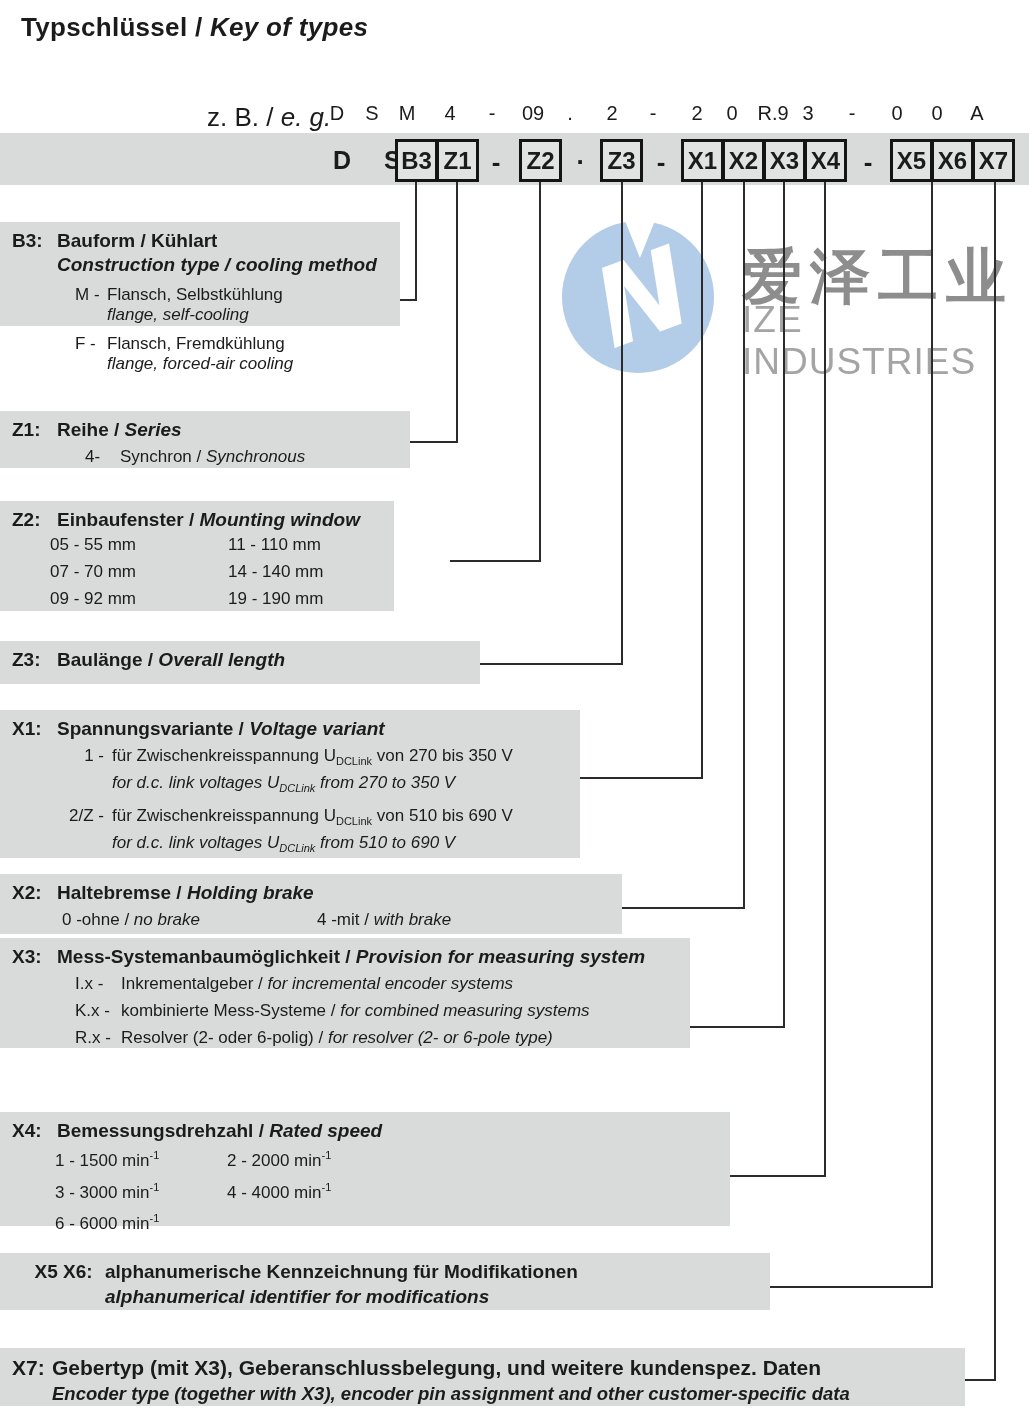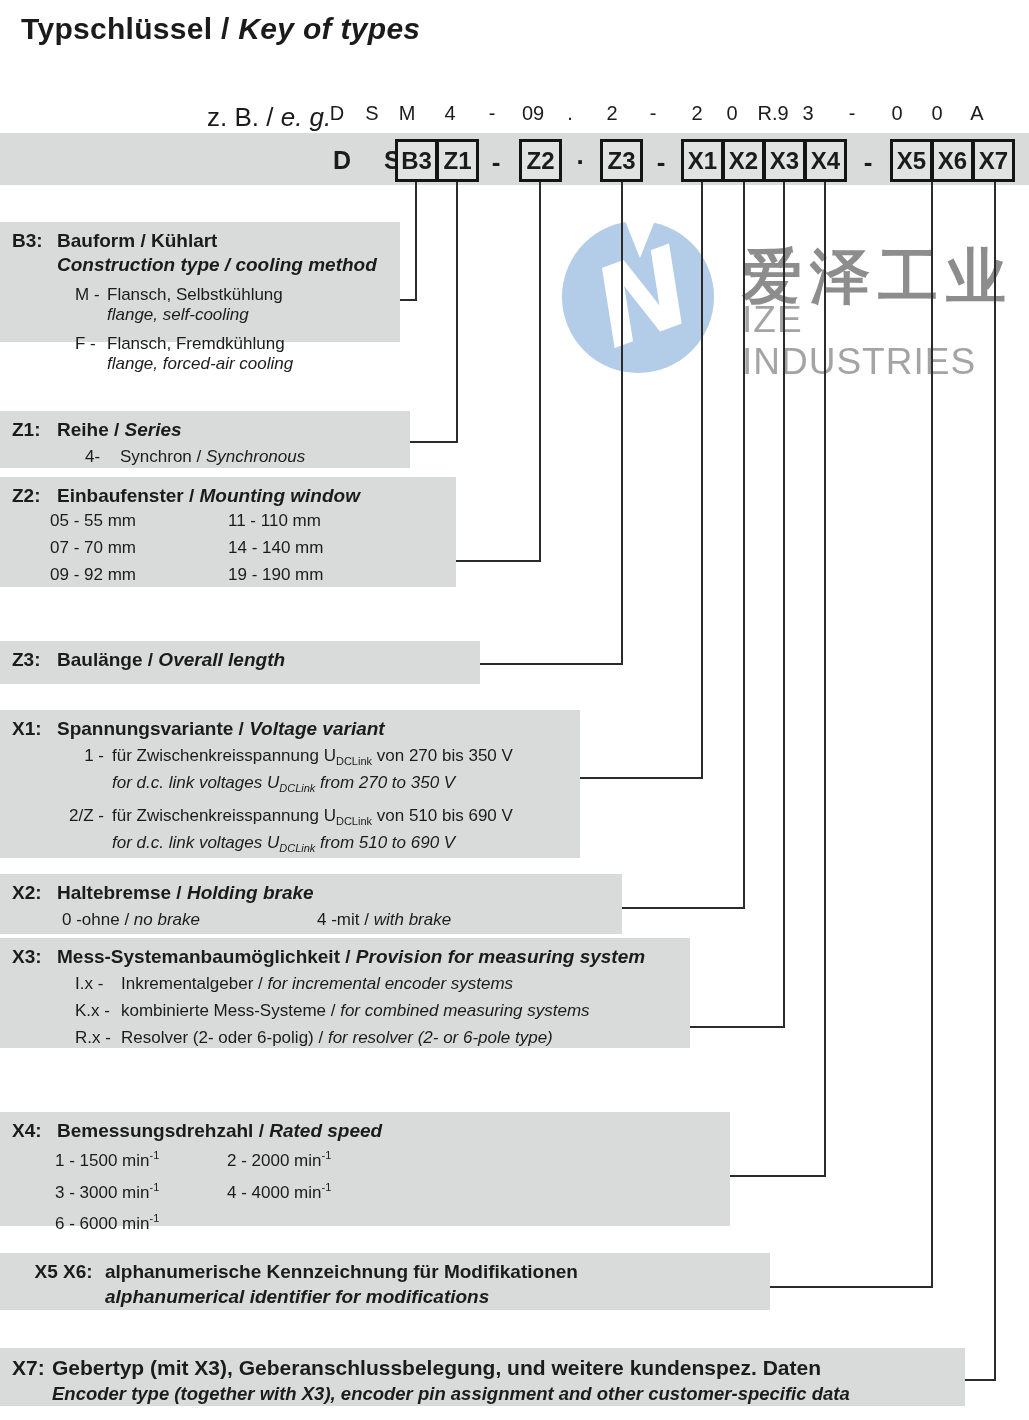--- a/index.html
+++ b/index.html
@@ -1,19 +1,19 @@
 <!DOCTYPE html>
 <html><head>
 <meta charset="utf-8">
 <style>
   html,body { margin:0; padding:0; background:#ffffff; }
   .page { position:relative; width:1029px; height:1420px; background:#ffffff;
           font-family:"Liberation Sans", sans-serif; color:#1b1b1b; overflow:hidden; }
 
-  .title { position:absolute; left:21px; top:12px; font-size:30px; font-weight:bold; letter-spacing:.3px; }
+  .title { position:absolute; left:21px; top:12px; font-size:26px; font-weight:bold; letter-spacing:.3px; }
   .title .en { font-style:italic; }
 
   .ex-label { position:absolute; left:207px; top:102px; font-size:26px; }
   .ex-label .en { font-style:italic; }
   .ex-token { position:absolute; top:102px; transform:translateX(-50%); font-size:20px; }
 
   .band { position:absolute; left:0; top:133px; width:1029px; height:52px; background:#d9dbdb; }
 
   .code-prefix { position:absolute; left:333px; top:146px; font-size:25px; font-weight:bold; letter-spacing:13px; z-index:3; }
   .codebox { position:absolute; top:139px; width:43px; height:43px; box-sizing:border-box;
@@ -138,21 +138,21 @@
   <div class="hline" style="left:622px;top:907px;width:123px"></div>
   <div class="vline" style="left:783px;top:182px;height:846px"></div>
   <div class="hline" style="left:690px;top:1026px;width:95px"></div>
   <div class="vline" style="left:824px;top:182px;height:995px"></div>
   <div class="hline" style="left:730px;top:1175px;width:96px"></div>
   <div class="vline" style="left:931px;top:182px;height:1106px"></div>
   <div class="hline" style="left:770px;top:1286px;width:163px"></div>
   <div class="vline" style="left:994px;top:182px;height:1199px"></div>
   <div class="hline" style="left:965px;top:1379px;width:31px"></div>
 
-  <div class="block" style="top:222px;width:400px;height:120px">
+  <div class="block" style="top:222px;width:400px;height:104px">
     <div class="blk-title"><span class="blk-label">B3:</span><span>Bauform / Kühlart</span></div>
     <div class="en-line">Construction type / cooling method</div>
     <div class="stack entry-text" style="margin-left:75px">
       <span class="ecode">M -</span>
       <span class="etext">
           <span>Flansch, Selbstkühlung</span>
           <span class="it">flange, self-cooling</span>
         </span>
     </div>
     <div class="stack entry-text" style="margin-left:75px">
@@ -165,21 +165,21 @@
   </div>
 
   <div class="block" style="top:411px;width:410px;height:57px">
     <div class="blk-title"><span class="blk-label">Z1:</span><span>Reihe / </span><span class="it">Series</span></div>
     <div class="z1-entry">
       <span class="ecode">4-</span>
       <span><span>Synchron / </span><span class="it">Synchronous</span></span>
     </div>
   </div>
 
-  <div class="block" style="top:477px;width:456px;height:110px">
+  <div class="block" style="top:501px;width:394px;height:110px">
     <div class="blk-title"><span class="blk-label">Z2:</span><span>Einbaufenster / </span><span class="it">Mounting window</span></div>
     <div class="cols-row">
         <span class="c1">05 - 55 mm</span>
         <span>11 - 110 mm</span>
       </div>
     <div class="cols-row">
         <span class="c1">07 - 70 mm</span>
         <span>14 - 140 mm</span>
       </div>
     <div class="cols-row">

